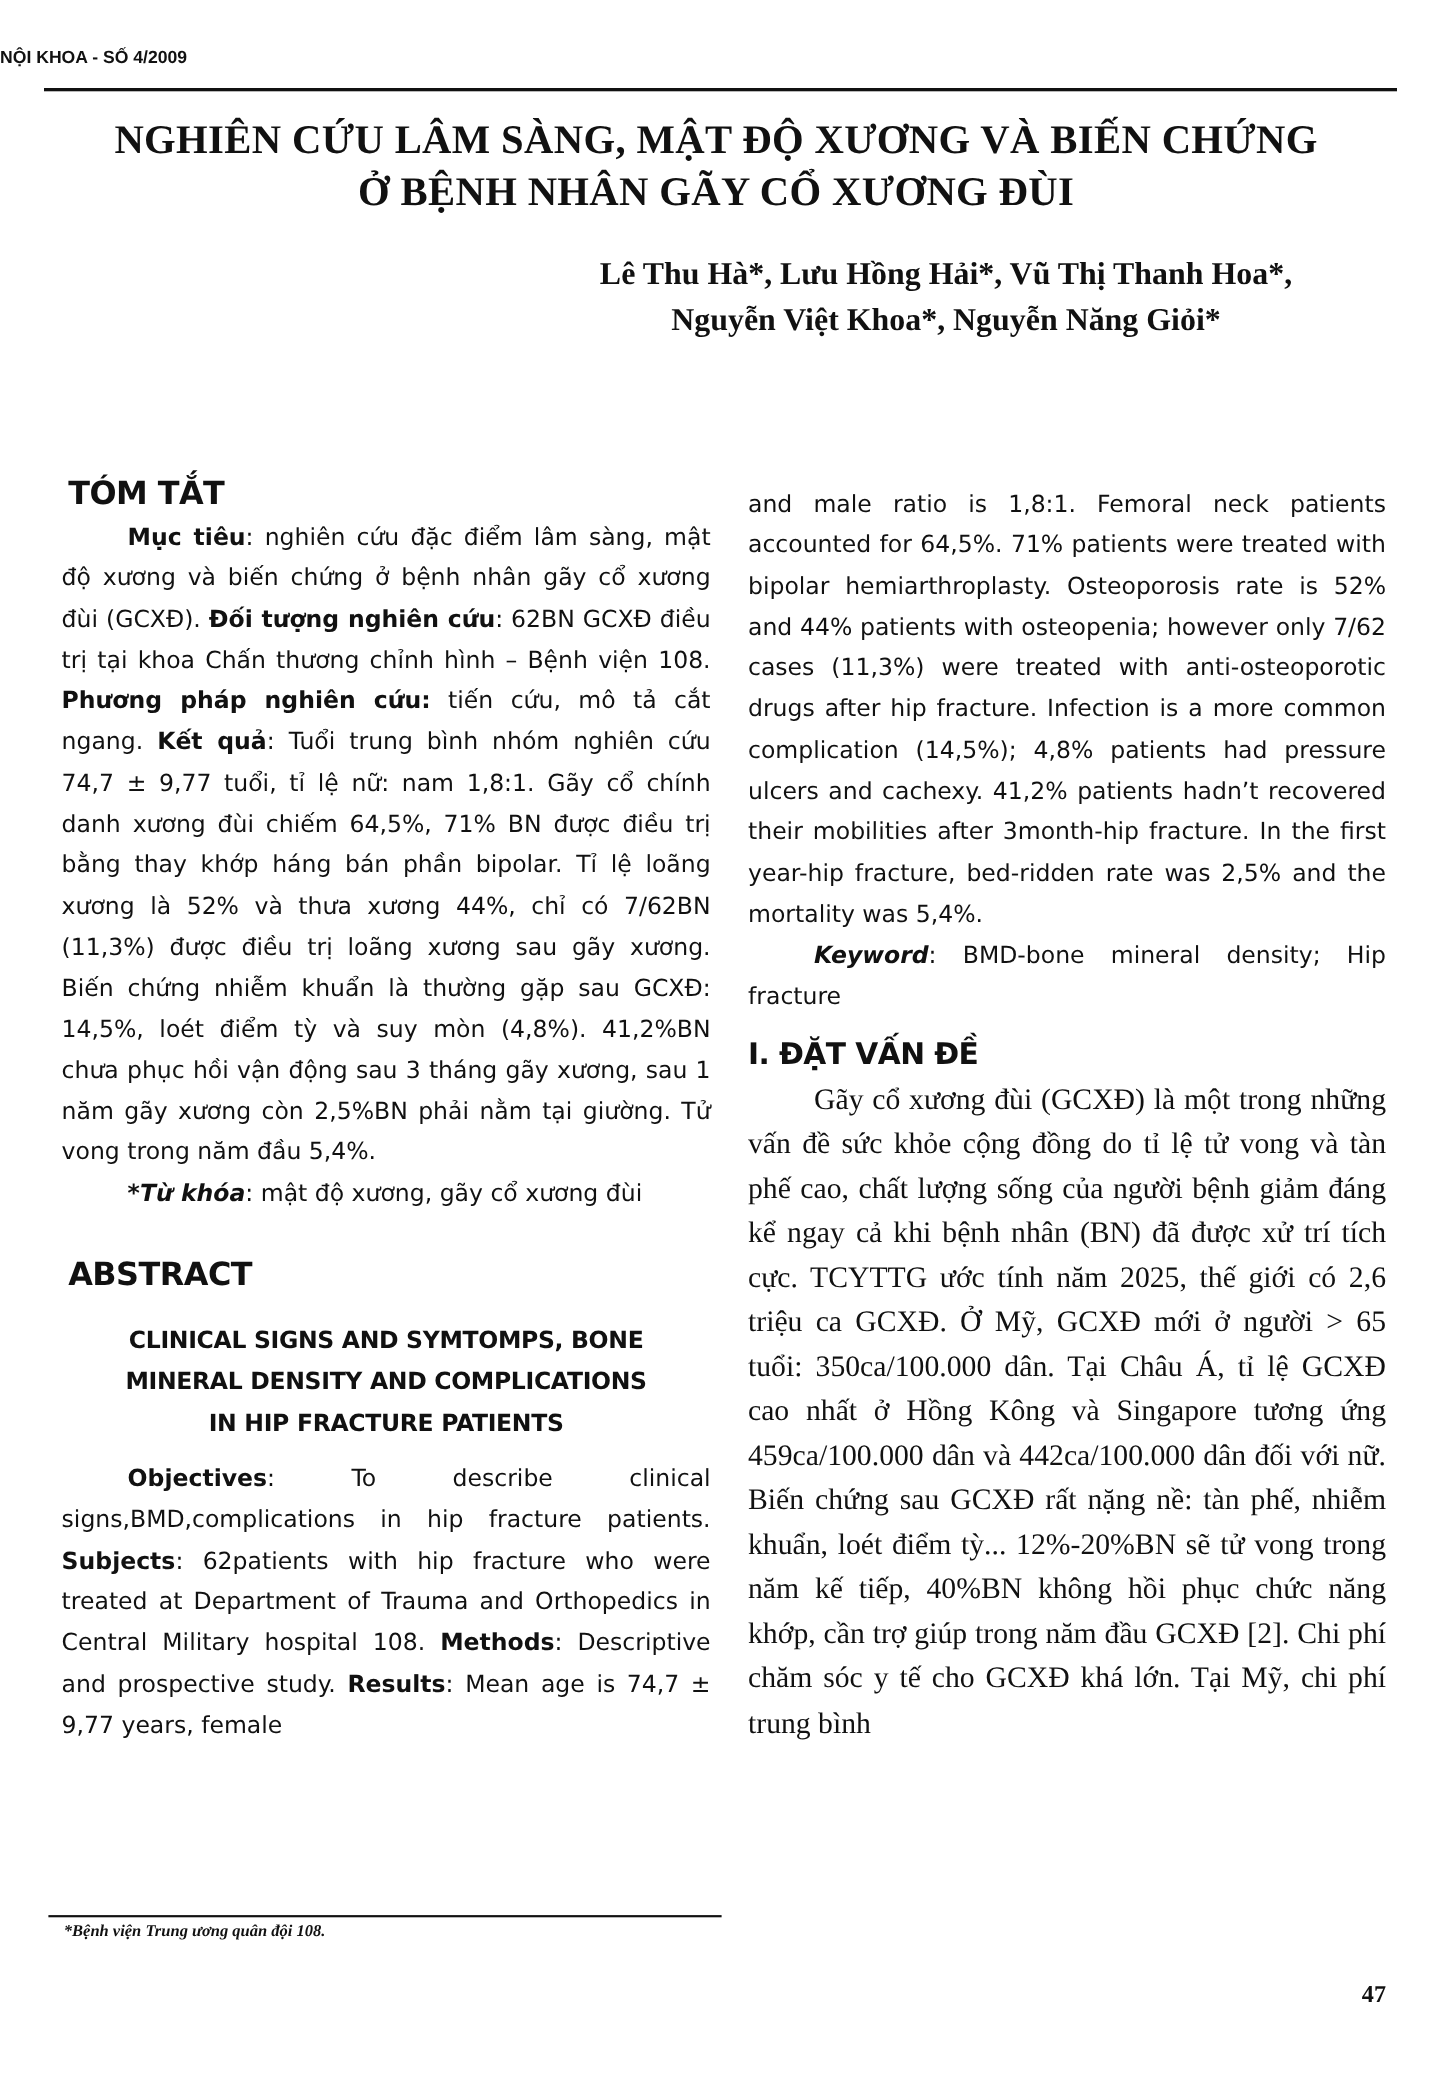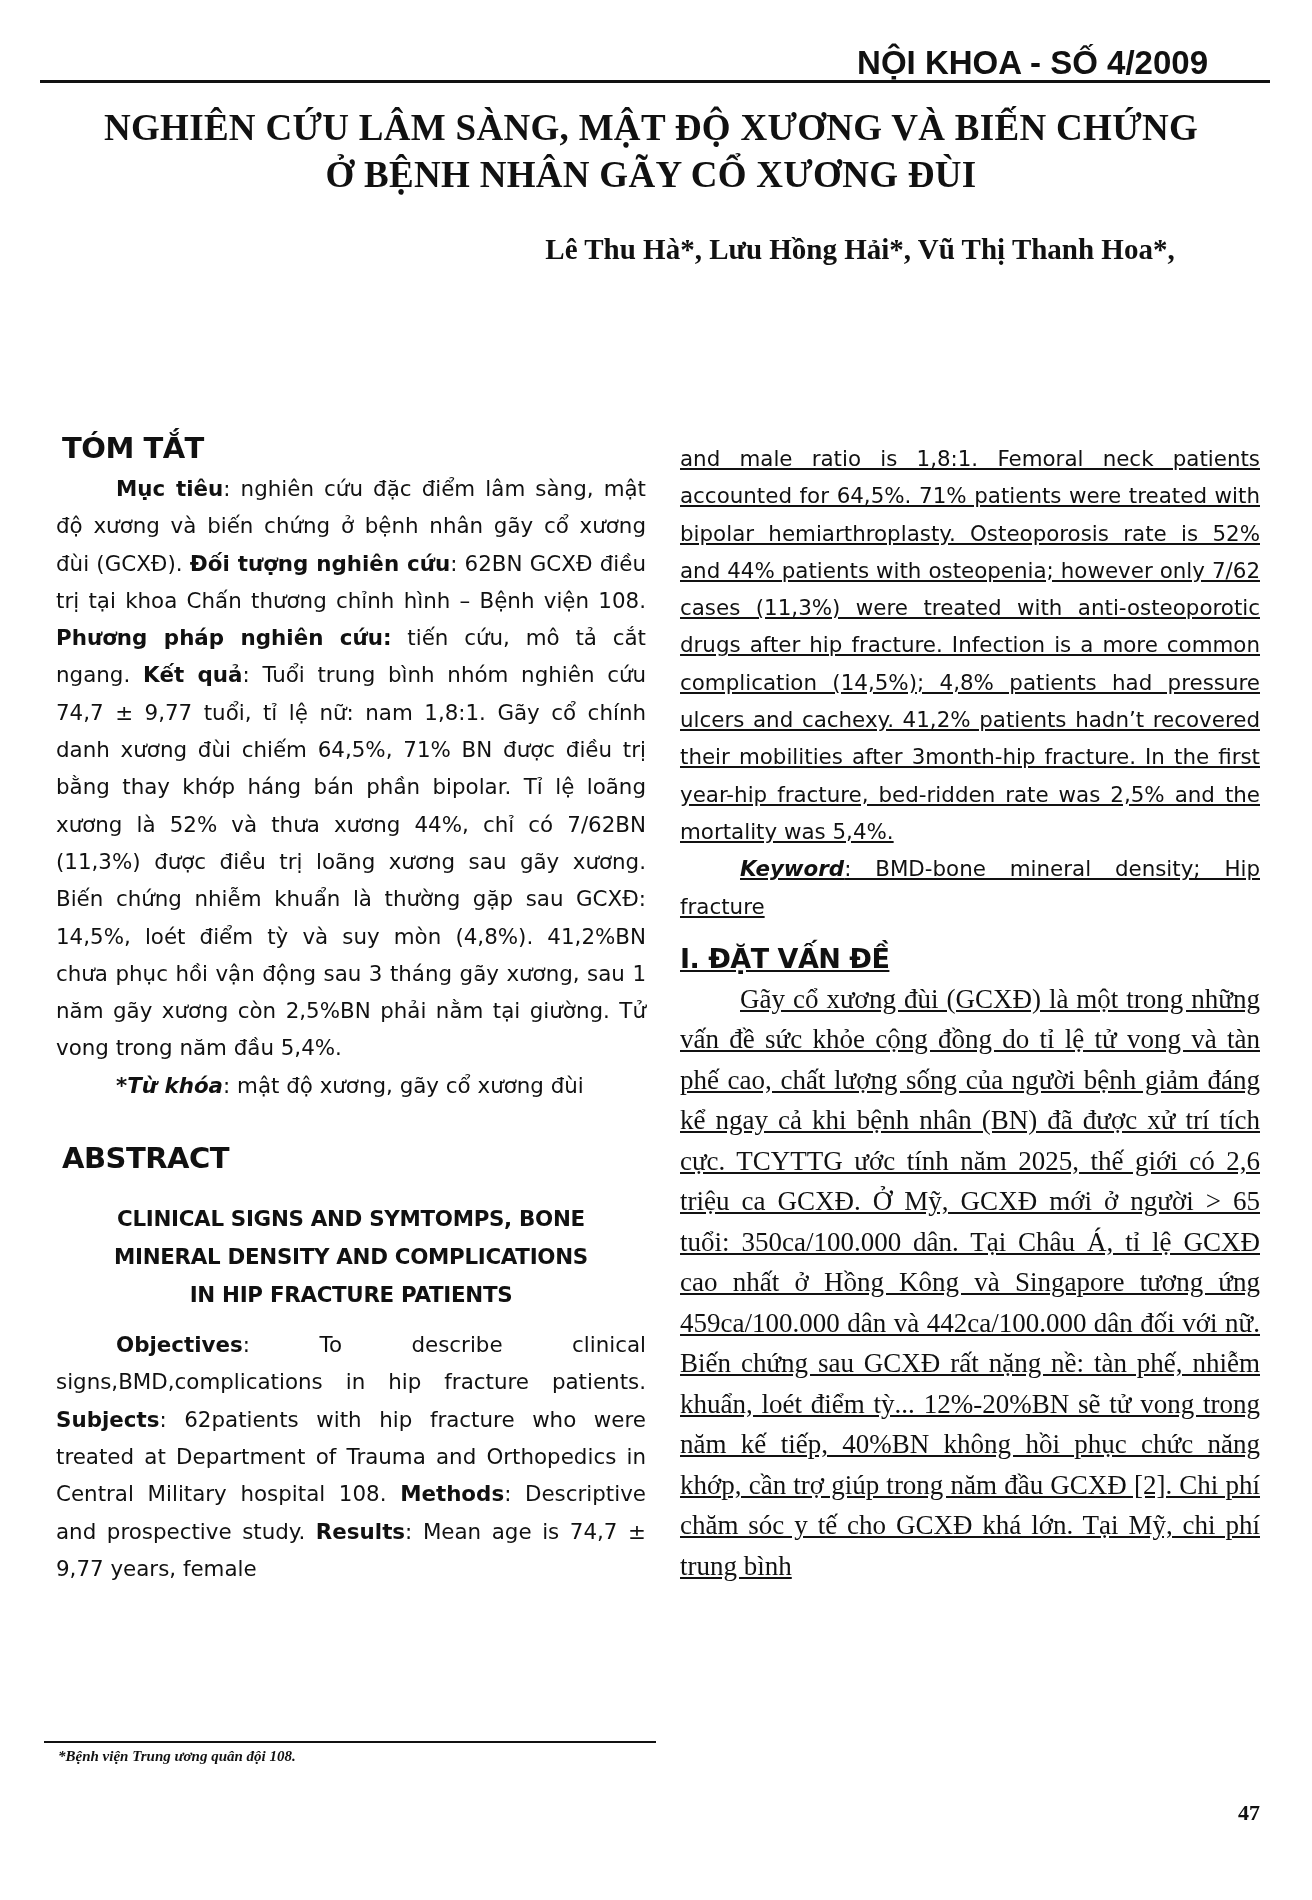--- a/index.html
+++ b/index.html
@@ -1,27 +1,27 @@
 <!DOCTYPE html>
 <html><head>
 <meta charset="utf-8">
 <style>
   html, body { margin: 0; padding: 0; background: #ffffff; }
   body { width: 1312px; height: 1900px; position: relative; overflow: hidden; color: #111; }
-  .header { position: absolute; left: 0; top: 44px; width: 1208px; text-align: right;
-    font-family: "Liberation Sans", sans-serif; font-weight: bold; font-size: 33px; letter-spacing: 0px; }
+  .header { position: absolute; left: 0; top: 44px; width: 1208px; text-align: left;
+    font-family: "Liberation Sans", sans-serif; font-weight: bold; font-size: 16px; letter-spacing: 0px; }
   .header-rule { position: absolute; left: 40px; top: 80px; width: 1230px; height: 3px; background: #111; }
   .title { position: absolute; left: 56px; top: 104px; width: 1190px; text-align: center;
     font-family: "Liberation Serif", serif; font-weight: bold; font-size: 37px; line-height: 47px; letter-spacing: 0.3px; }
   .authors { position: absolute; left: 500px; top: 228px; width: 720px; text-align: center;
     font-family: "Liberation Serif", serif; font-weight: bold; font-size: 29px; line-height: 42px; }
   .col { position: absolute; font-family: "DejaVu Sans", sans-serif; font-size: 21.4px; line-height: 37.3px;
     text-align: justify; }
   .col-left { left: 56px; top: 428px; width: 590px; }
-  .col-right { left: 680px; top: 440px; width: 580px; text-decoration: underline; }
+  .col-right { left: 680px; top: 440px; width: 580px; }
   .sec-head { font-family: "DejaVu Sans", sans-serif; font-weight: bold; font-size: 29px; line-height: 40px; margin: 0 0 2px 6px; letter-spacing: -0.5px; }
   p { margin: 0; }
   .indent { text-indent: 60px; }
   .abs-title { text-align: center; font-weight: bold; font-size: 21.4px; line-height: 38px; margin: 22px 0 12px 0; letter-spacing: -0.3px; }
   .b { font-weight: bold; }
   .bi { font-weight: bold; font-style: italic; }
   .serif-body { font-family: "Liberation Serif", serif; font-size: 27px; line-height: 40.5px; text-align: justify; }
   .sec-head-i { font-family: "DejaVu Sans", sans-serif; font-weight: bold; font-size: 27px; line-height: 40px; margin-top: 14px; letter-spacing: -0.5px; }
   .foot-rule { position: absolute; left: 44px; top: 1741px; width: 612px; height: 2px; background: #111; }
   .footnote { position: absolute; left: 58px; top: 1748px; font-family: "Liberation Serif", serif; font-style: italic; font-weight: bold; font-size: 15px; }
@@ -33,20 +33,21 @@
 <div class="header">NỘI KHOA - SỐ 4/2009</div>
 <div class="header-rule"></div>
 
 <div class="title">
   <div>NGHIÊN CỨU LÂM SÀNG, MẬT ĐỘ XƯƠNG VÀ BIẾN CHỨNG</div>
   <div>Ở BỆNH NHÂN GÃY CỔ XƯƠNG ĐÙI</div>
 </div>
 
 <div class="authors">
   <div>Lê Thu Hà*, Lưu Hồng Hải*, Vũ Thị Thanh Hoa*,</div>
+  <div>Nguyễn Việt Khoa*, Nguyễn Năng Giỏi*</div>
 </div>
 
 <div class="col col-left">
   <div class="sec-head">TÓM TẮT</div>
   <p class="indent"><span class="b">Mục tiêu</span><span>: nghiên cứu đặc điểm lâm sàng, mật độ xương và biến chứng ở bệnh nhân gãy cổ xương đùi (GCXĐ). </span><span class="b">Đối tượng  nghiên cứu</span><span>: 62BN GCXĐ điều trị tại khoa Chấn thương chỉnh hình – Bệnh viện 108. </span><span class="b">Phương pháp nghiên cứu:</span><span> tiến cứu, mô tả cắt ngang. </span><span class="b">Kết quả</span><span>: Tuổi trung bình nhóm nghiên cứu 74,7 ± 9,77 tuổi, tỉ lệ nữ: nam 1,8:1. Gãy cổ chính danh xương đùi chiếm 64,5%, 71% BN được điều trị bằng thay khớp háng bán phần bipolar. Tỉ lệ loãng xương là 52% và thưa xương 44%, chỉ có 7/62BN (11,3%) được điều trị loãng xương sau gãy xương. Biến chứng  nhiễm khuẩn là thường gặp sau GCXĐ: 14,5%, loét điểm tỳ và suy mòn (4,8%). 41,2%BN chưa phục hồi vận động sau 3 tháng gãy xương, sau 1 năm gãy xương còn 2,5%BN phải nằm tại giường. Tử vong trong năm đầu 5,4%.</span></p>
   <p class="indent"><span class="bi">*Từ khóa</span><span>: mật độ xương, gãy cổ xương đùi</span></p>
 
   <div class="sec-head" style="margin-top:34px;">ABSTRACT</div>
   <div class="abs-title">
     <div>CLINICAL SIGNS AND SYMTOMPS, BONE</div>

